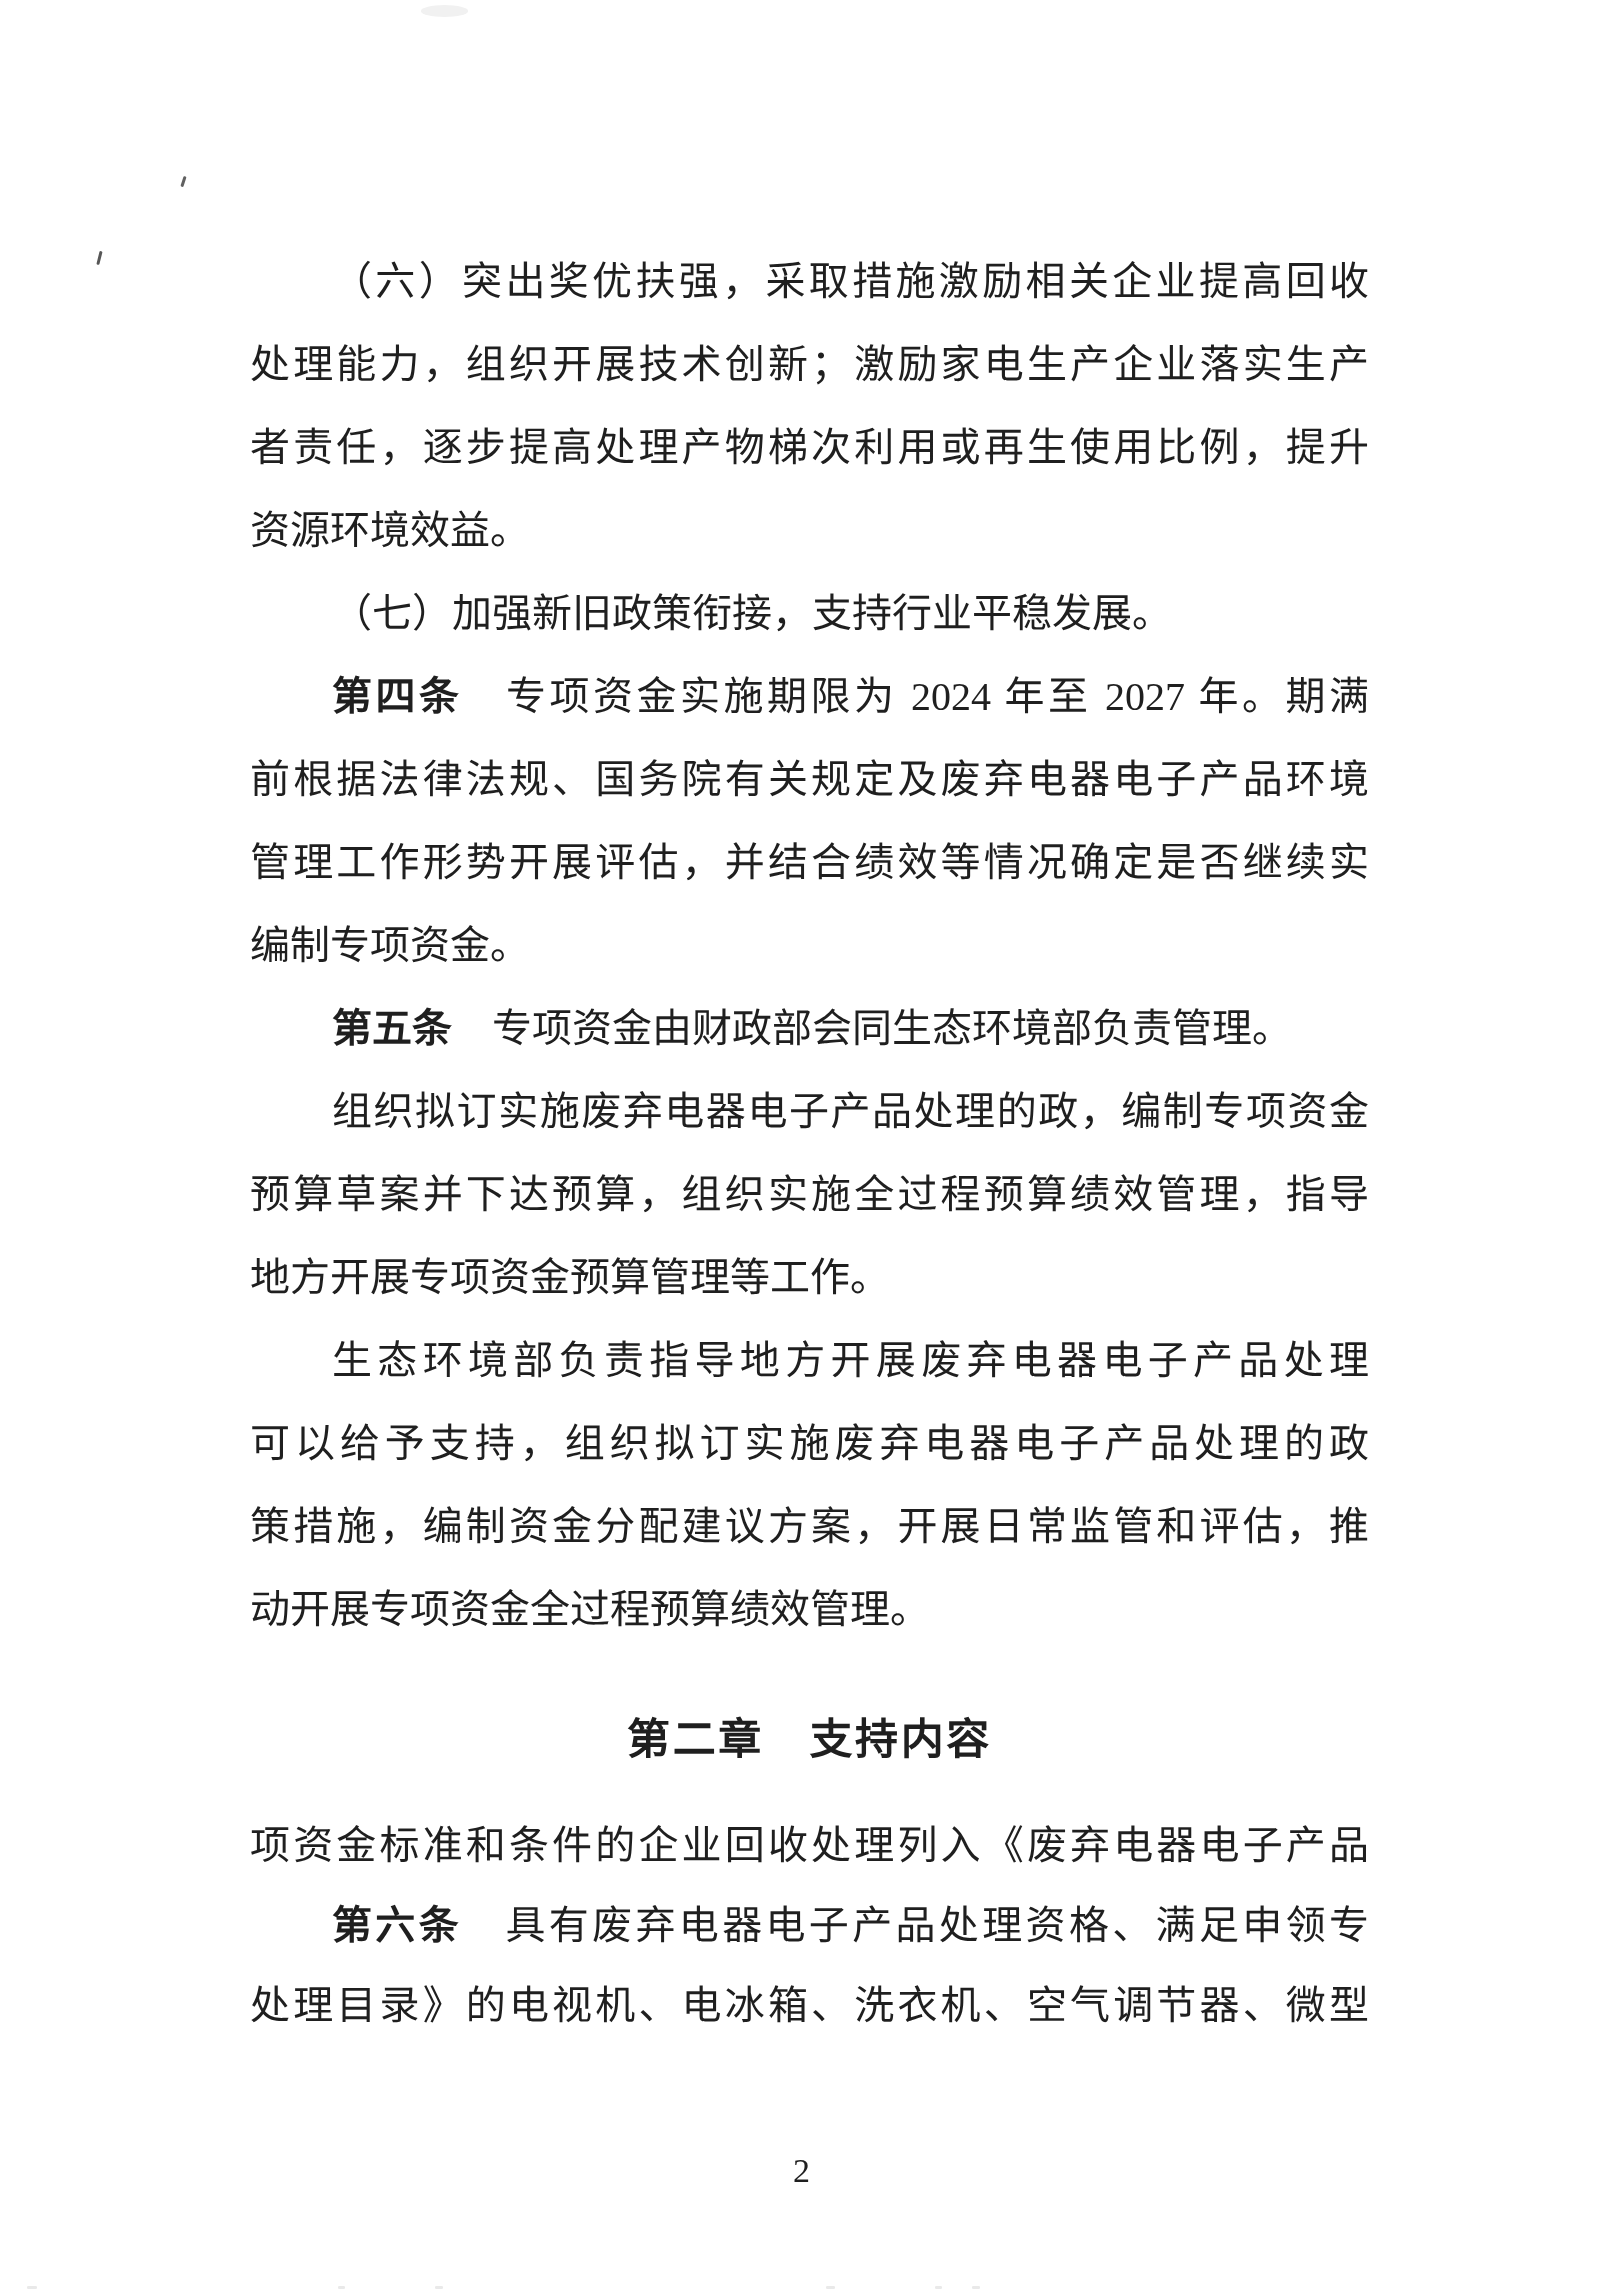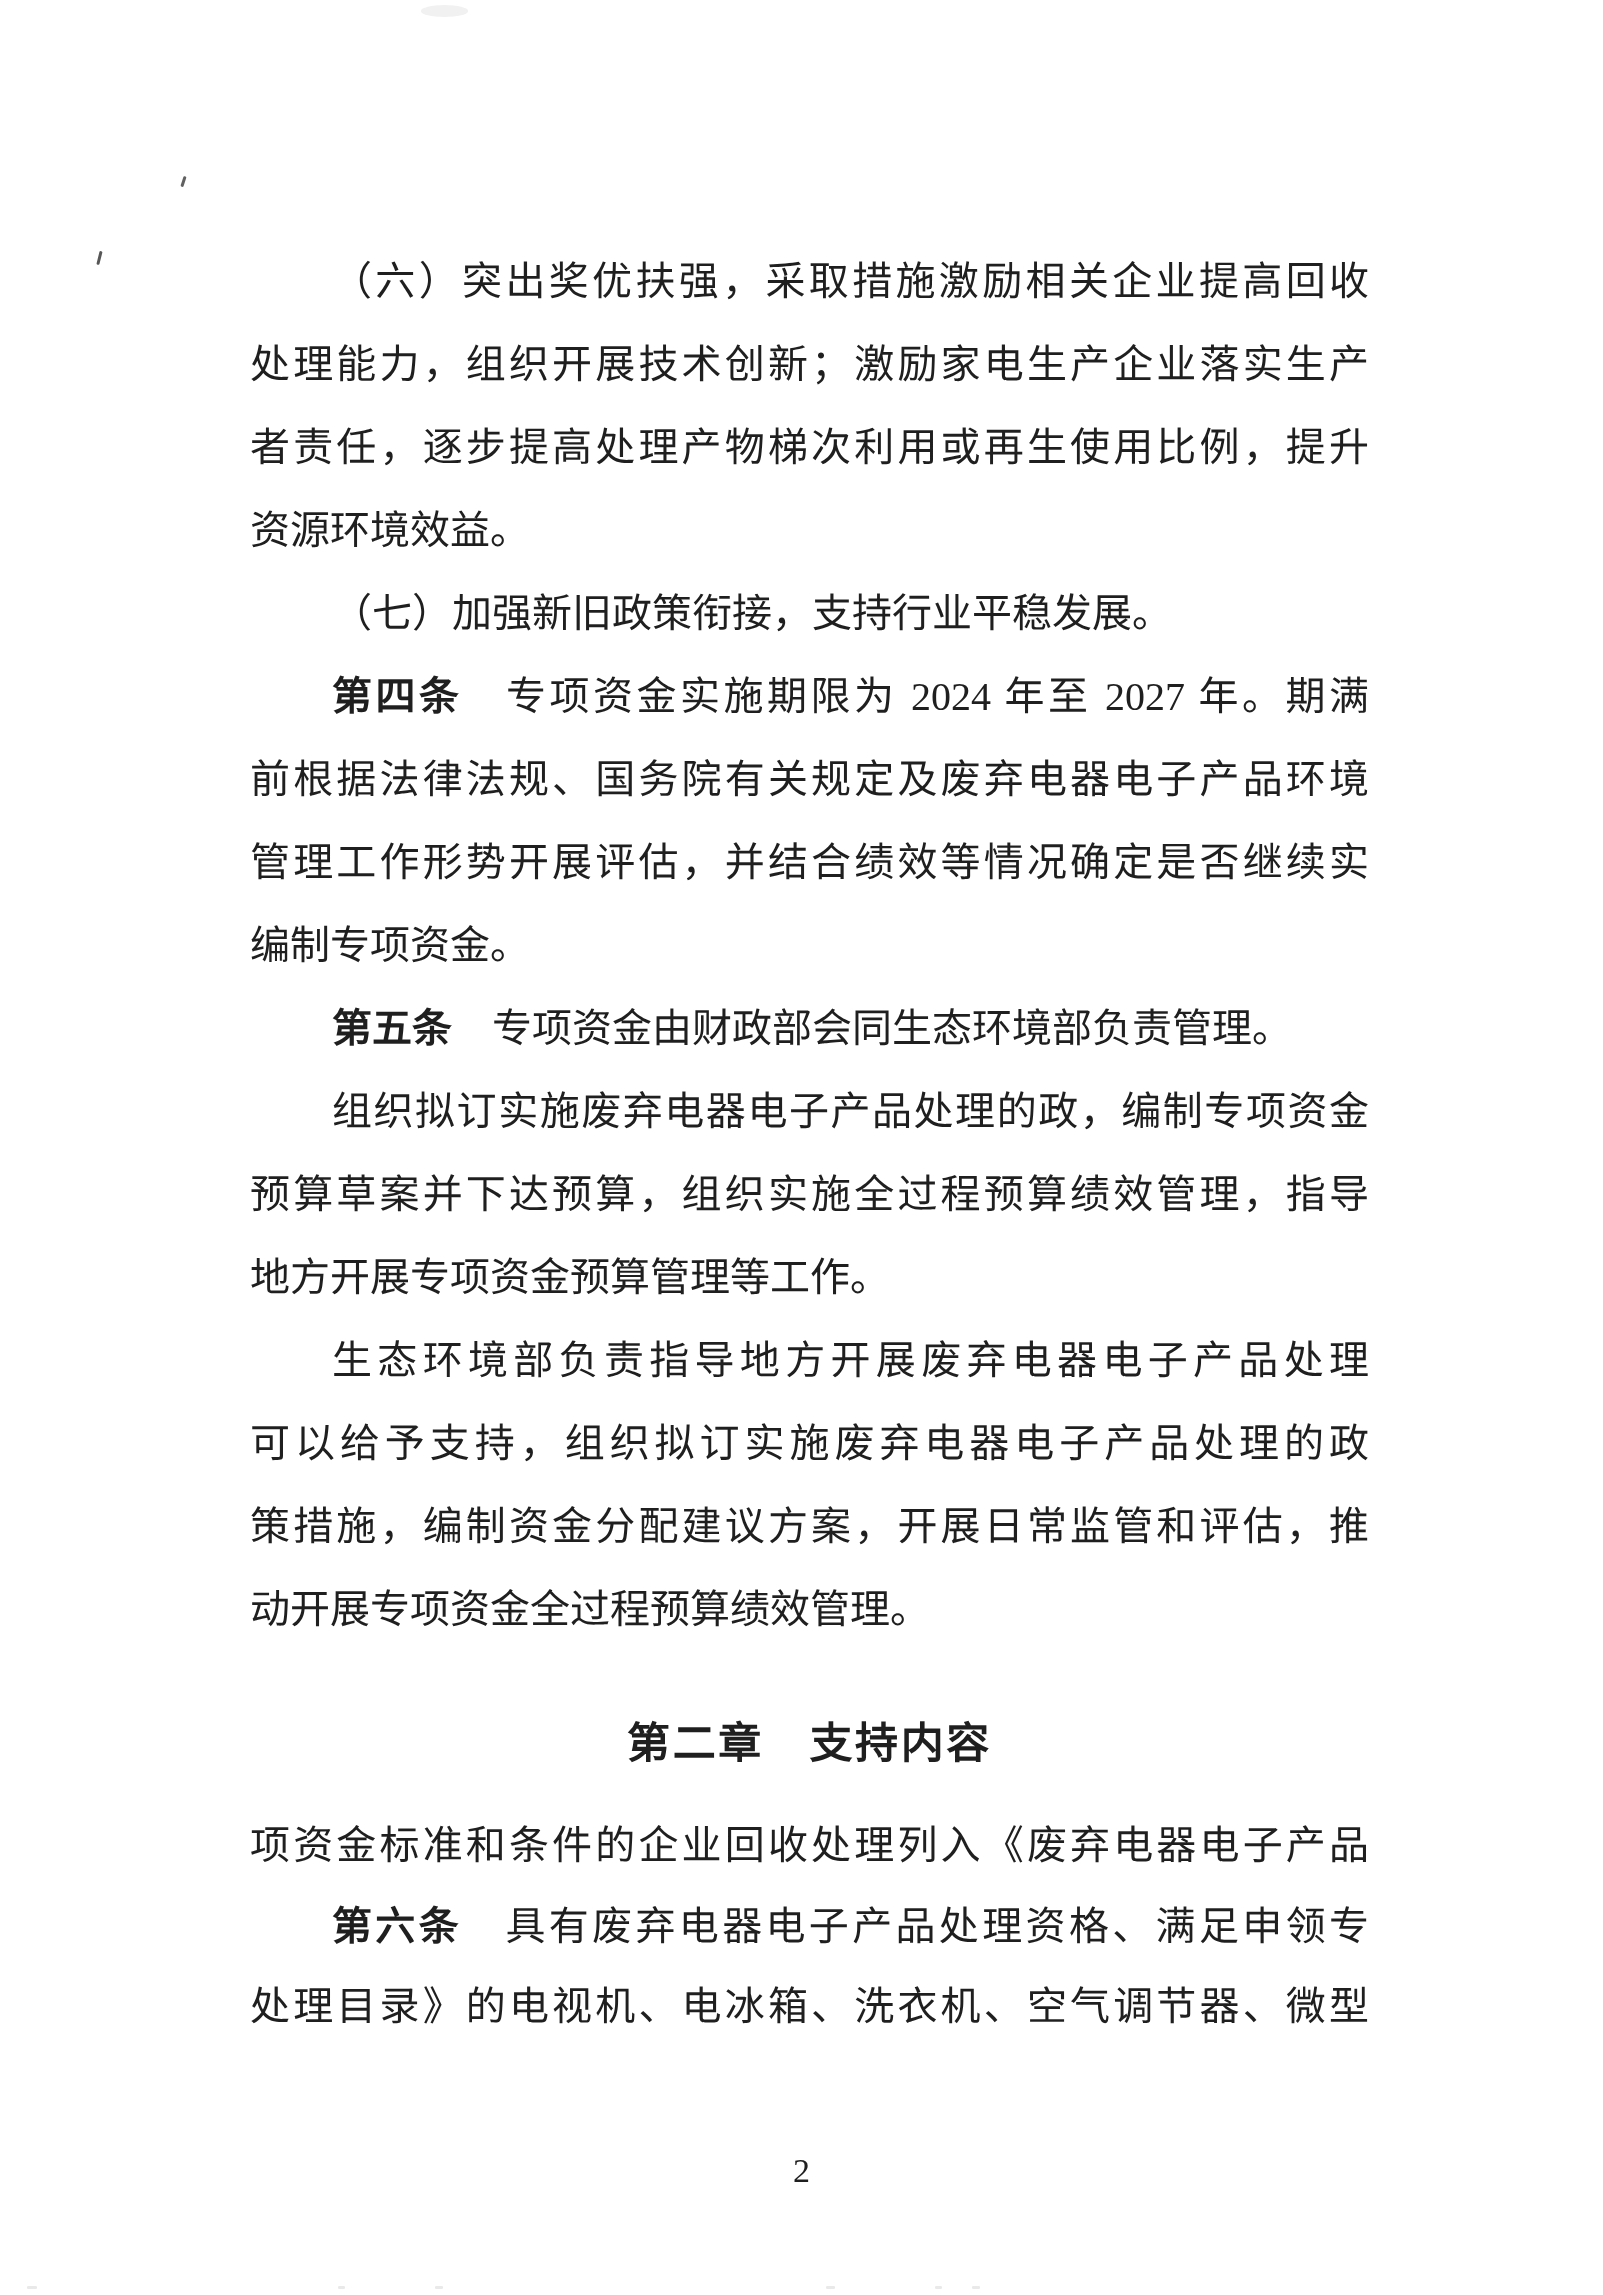--- a/index.html
+++ b/index.html
@@ -23,32 +23,32 @@
   #block-2 { top: 1806px; line-height: 80px; }
   .line {
     text-align: justify;
     text-align-last: left;
     overflow: visible;
   }
   .line.fill { text-align-last: justify; }
   .line.indent { text-indent: 82px; }
   .seg { white-space: pre-wrap; }
   .bd {
-    font-family: Liberation Sans, sans-serif;
+    font-family: Liberation Serif, serif;
     font-weight: 700;
   }
   .chapter {
     position: absolute;
     left: 250px;
     width: 1119px;
     top: 1717px;
     font-size: 43px;
     line-height: 52px;
     text-align: center;
-    font-family: Liberation Sans, sans-serif;
+    font-family: Liberation Mono, monospace;
     font-weight: 700;
     letter-spacing: 2.6px;
   }
   .footer {
     position: absolute;
     left: 0;
     top: 2150px;
     width: 1603px;
     text-align: center;
     font-size: 34px;

